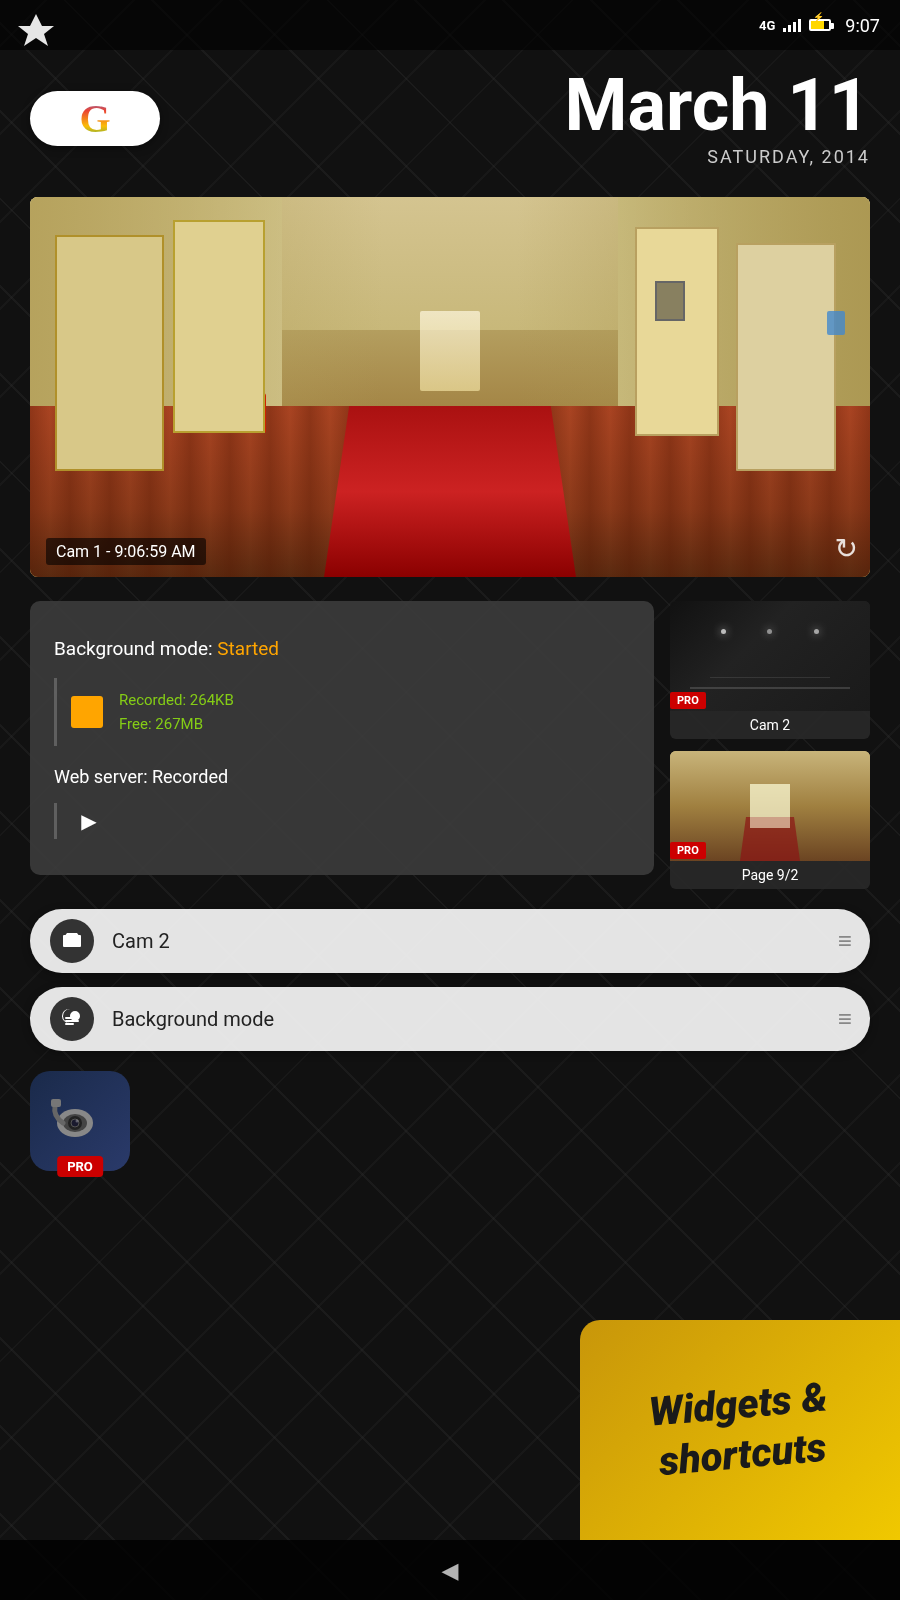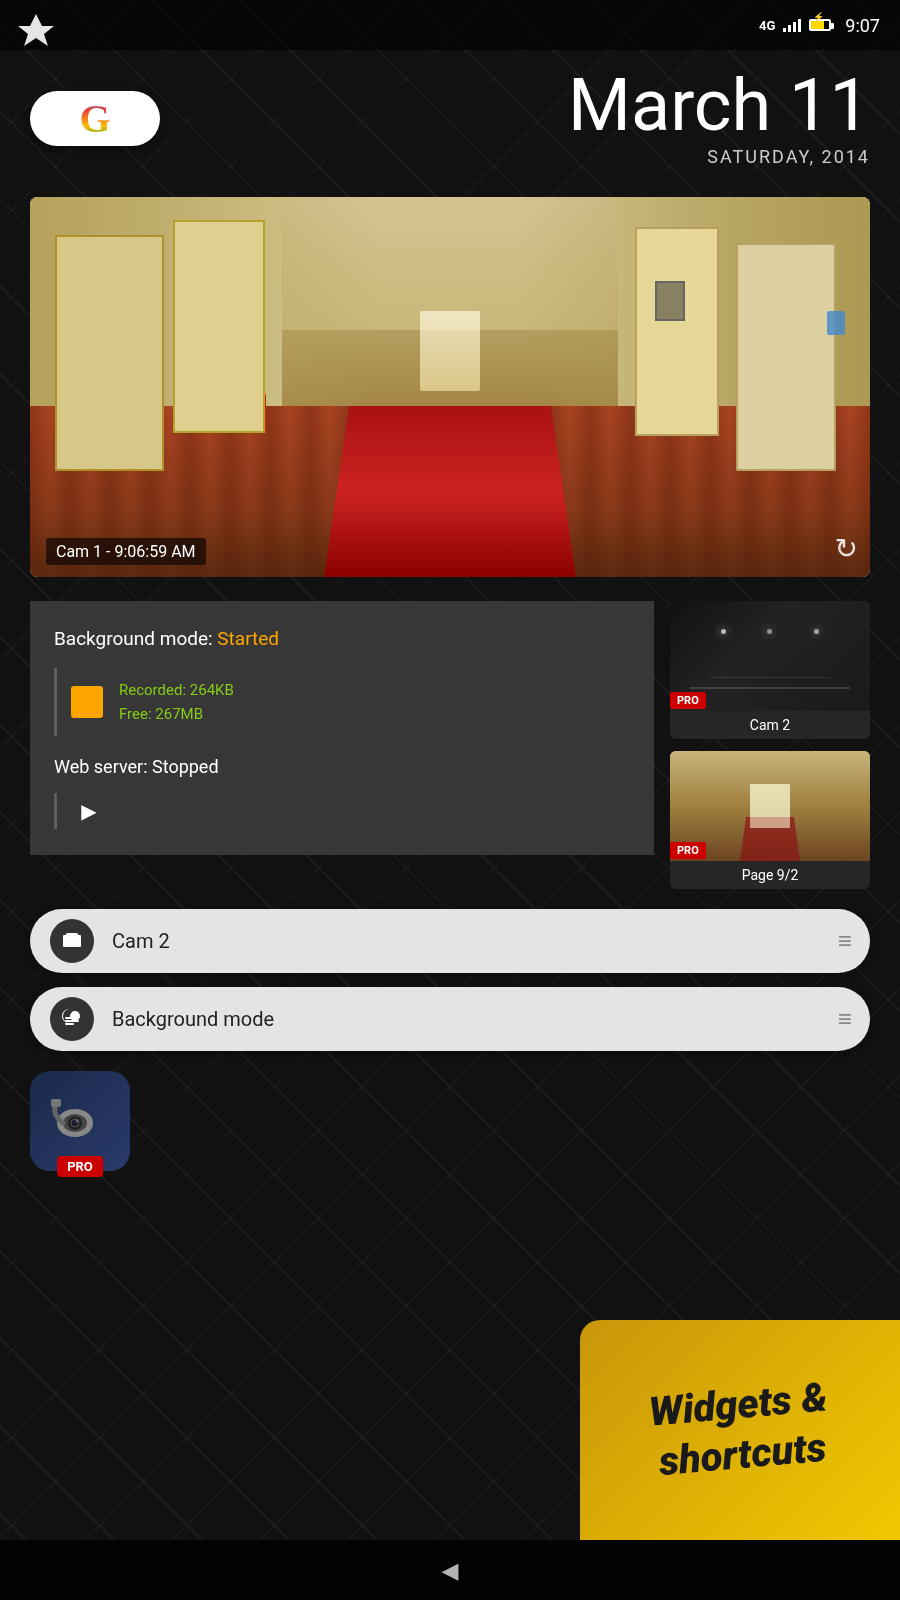--- a/index.html
+++ b/index.html
@@ -117,21 +117,21 @@
       font-size: 34px;
       font-weight: bold;
       font-family: serif;
     }
     .date-area {
       text-align: right;
     }
     .date-main {
       font-size: 72px;
       color: white;
-      font-weight: 400;
+      font-weight: 700;
       line-height: 1;
     }
     .date-sub {
       font-size: 18px;
       color: #ccc;
       letter-spacing: 2px;
       margin-top: 4px;
     }
 
     
@@ -270,22 +270,22 @@
     .control-panel {
       position: relative;
       z-index: 10;
       display: flex;
       gap: 16px;
       margin: 24px 30px 0 30px;
       align-items: flex-start;
     }
     .bg-mode-card {
       background: rgba(60,60,60,0.9);
-      border-radius: 1px;
-      padding: 26px 24px;
+      border-radius: 10px;
+      padding: 36px 24px;
       flex: 1;
     }
     .bg-mode-title {
       color: white;
       font-size: 19px;
       margin-bottom: 18px;
     }
     .bg-mode-status {
       color: #ffa500;
     }
@@ -578,21 +578,21 @@
       <span>Background mode:</span>
       <span class="bg-mode-status">Started</span>
     </div>
     <div class="bg-mode-stats">
       <div class="orange-square"></div>
       <div class="stats-text">
         <div>Recorded: 264KB</div>
         <div>Free: 267MB</div>
       </div>
     </div>
-    <div class="web-server-row">Web server: Stopped</div>
+    <div class="web-server-row">Web server: Recorded</div>
     <div class="web-server-controls">
       <div class="play-btn">▶</div>
     </div>
   </div>
 
   <div class="cam-thumbnails">
     <div class="cam-thumb">
       <div class="cam-thumb-img dark-scene">
 
         <div style="width:100%;height:100%;background:linear-gradient(135deg,#111 0%,#222 40%,#1a1a1a 100%);position:relative;">

